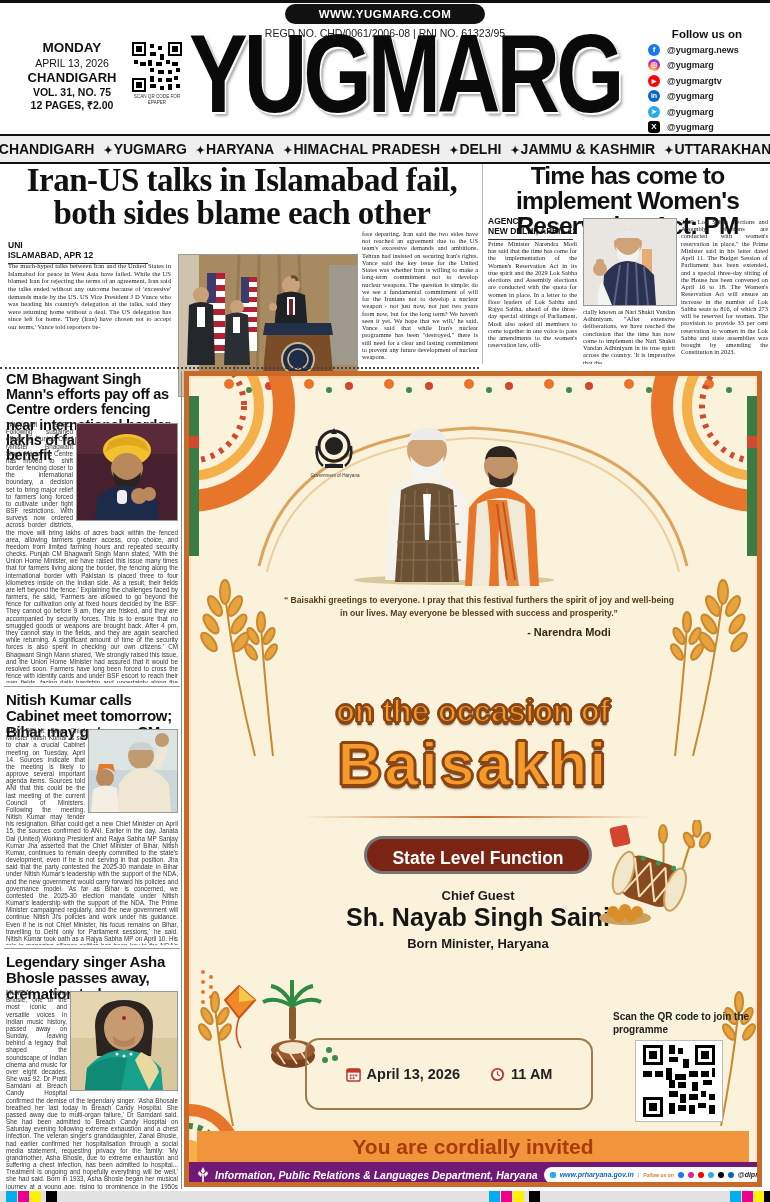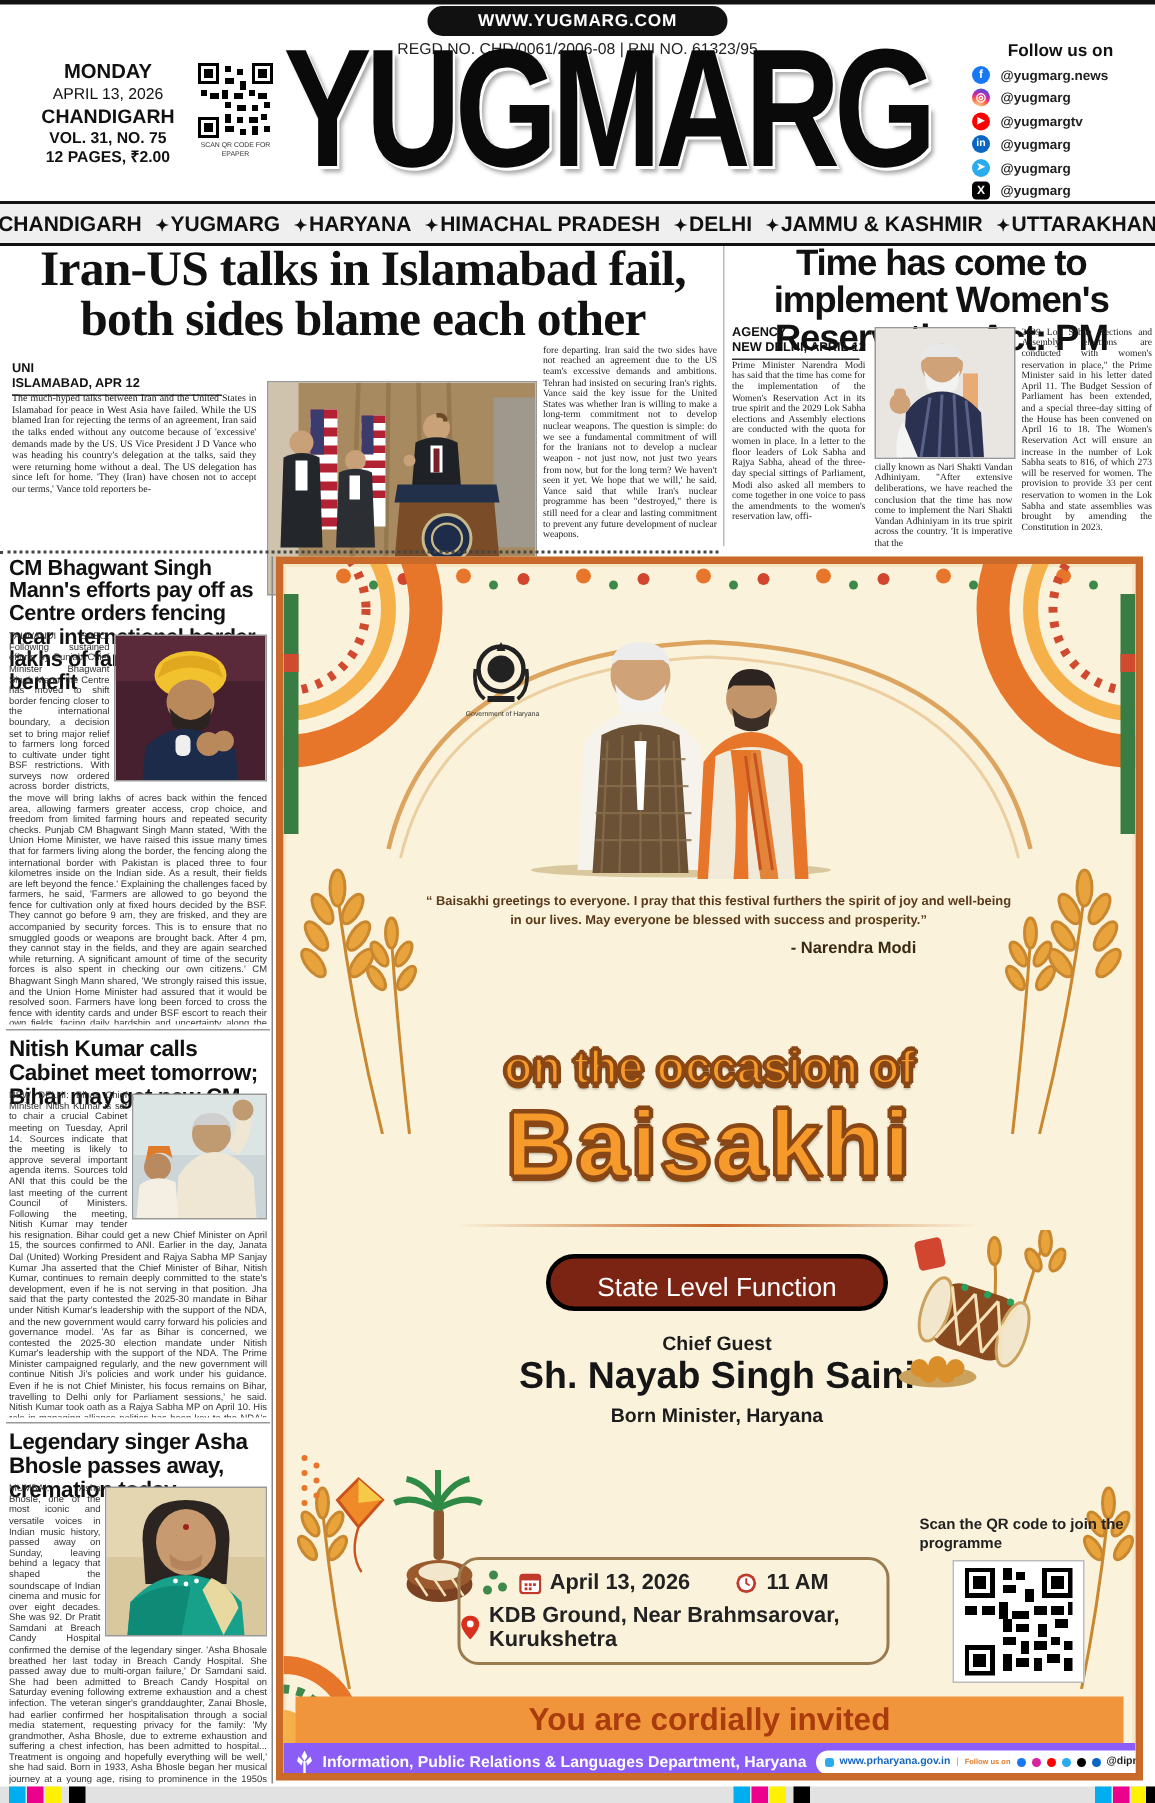--- a/index.html
+++ b/index.html
@@ -96,37 +96,37 @@
   #ad-qattr{left:300px;top:250px;width:160px;font-size:11px;font-weight:bold;color:#3a2a12;text-align:center;}
   .bigword{position:absolute;width:100%;text-align:center;font-weight:bold;color:#f59a2b;
       -webkit-text-stroke:2px #8a4716;
       text-shadow:0 3px 0 #8a4716,0 4px 2px rgba(0,0,0,.3),2px 0 0 #8a4716,-2px 0 0 #8a4716,0 -2px 0 #8a4716;}
   #ad-g1{top:268px;font-size:44px;letter-spacing:1px;}
   #ad-g2{top:318px;font-size:31px;}
   #ad-g3{top:352px;font-size:62px;letter-spacing:2px;}
   #ad-div{left:115px;top:440px;width:348px;height:2px;
           background:linear-gradient(90deg,rgba(201,106,43,0),#c96a2b,rgba(201,106,43,0));}
   #ad-pill{left:175px;top:460px;width:228px;height:38px;background:#7b2414;border-radius:22px;
-           border:3px solid #000000;color:#fff;font-weight:normal;font-size:17.5px;
+           border:3px solid #737373;color:#fff;font-weight:bold;font-size:17.5px;
            line-height:38px;text-align:center;box-sizing:border-box;}
   #ad-cg{top:512px;left:0;width:578px;text-align:center;font-size:13px;font-weight:bold;color:#1c1c1c;}
   #ad-cgname{top:527px;left:0;width:578px;text-align:center;font-size:25px;font-weight:bold;
              color:#161616;letter-spacing:0px;}
   #ad-cgtitle{top:560px;left:0;width:578px;text-align:center;font-size:13px;font-weight:bold;color:#1c1c1c;}
   #ad-datebox{left:116px;top:662px;width:288px;height:72px;border:2px solid #9a7b4f;border-radius:14px;
               box-sizing:border-box;display:flex;flex-direction:column;justify-content:center;gap:6px;}
   .drow{display:flex;align-items:center;justify-content:center;gap:6px;font-size:14.5px;
         font-weight:bold;color:#222;}
   #ad-scan{left:424px;top:634px;width:140px;font-size:10px;font-weight:bold;color:#222;line-height:1.3;}
   #ad-qr{left:446px;top:664px;width:86px;height:80px;background:#fff;border:1px solid #bbb;
          display:flex;align-items:center;justify-content:center;}
   #ad-invite{left:8px;top:755px;width:552px;height:31px;background:#f0953c;color:#a93b0c;
              font-weight:bold;font-size:21px;line-height:31px;text-align:center;}
-  #ad-foot{left:0px;top:786px;width:568px;height:25px;background:#8b5cf6;display:flex;
-           align-items:center;padding:0 8px;box-sizing:border-box;gap:6px;}
+  #ad-foot{left:0px;top:786px;width:568px;height:25px;background:#701a75;display:flex;
+           align-items:center;padding:0 8px;box-sizing:border-box;gap:6px;font-style:italic;}
   #ad-footdept{color:#fff;font-weight:bold;font-size:10.5px;white-space:nowrap;}
   #ad-footpill{background:#fff;border-radius:9px;height:16px;display:flex;align-items:center;
                gap:4px;padding:0 6px;white-space:nowrap;}
   #ad-footsite{color:#1565c0;font-weight:bold;font-size:7px;}
   #ad-footfollow{color:#e07b2a;font-size:5px;font-weight:bold;}
   .mini{width:6px;height:6px;border-radius:50%;display:inline-block;}
   #ad-foothandle{color:#222;font-weight:bold;font-size:7px;}
 
   
   #bstrip{left:0;top:1191px;width:770px;height:11px;background:#e2e2e2;}
@@ -679,29 +679,20 @@
         <span style="width:18px"></span>
         <span>
             <svg width="15" height="15" viewBox="0 0 16 16">
               <circle cx="8" cy="8" r="7" fill="#c0392b"></circle>
               <circle cx="8" cy="8" r="5" fill="#fff"></circle>
               <path d="M8 4.5V8l2.4 1.6" stroke="#c0392b" stroke-width="1.4" fill="none"></path>
             </svg>
           </span>
         <span>11 AM</span>
       </div>
-      <div class="drow">
-        <span>
-            <svg width="13" height="16" viewBox="0 0 12 16">
-              <path d="M6 0C2.7 0 0 2.6 0 5.8 0 10 6 16 6 16s6-6 6-10.2C12 2.6 9.3 0 6 0z" fill="#d7301f"></path>
-              <circle cx="6" cy="5.6" r="2.3" fill="#fff"></circle>
-            </svg>
-          </span>
-        <span>KDB Ground, Near Brahmsarovar, Kurukshetra</span>
-      </div>
     </div>
 
     <div class="abs" id="ad-invite">You are cordially invited</div>
     <div class="abs" id="ad-foot">
       <span>
           <svg width="12" height="16" viewBox="0 0 12 16">
             <g fill="#fff">
               <path d="M6 0 L8 4 L6 7 L4 4 Z"></path>
               <path d="M2 4 L5 7 L4 10 L1 7 Z"></path>
               <path d="M10 4 L7 7 L8 10 L11 7 Z"></path>

